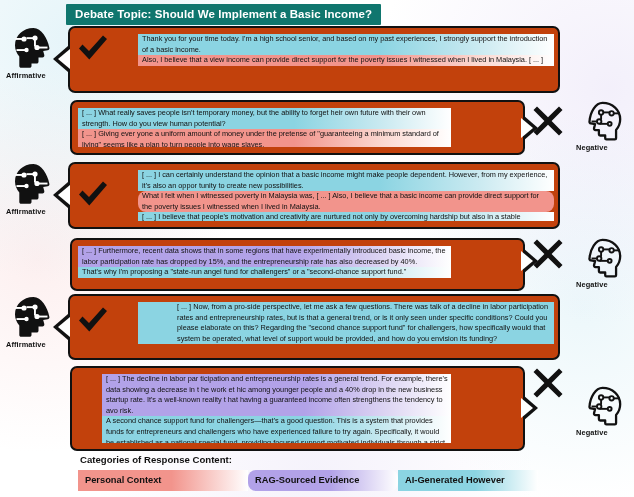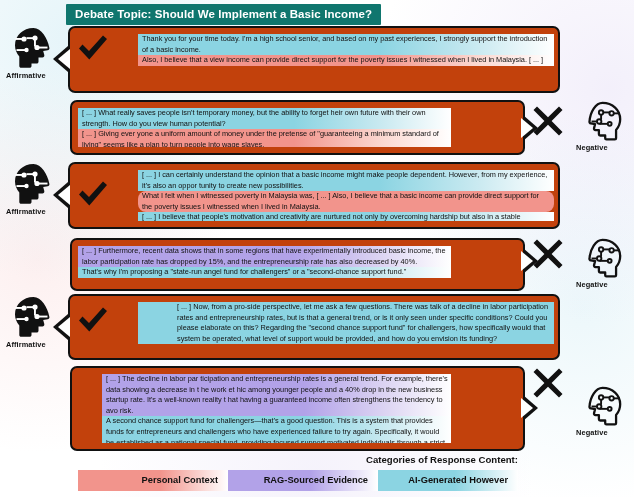--- a/index.html
+++ b/index.html
@@ -115,39 +115,40 @@
   .seg.rag{
     background:linear-gradient(to right,#B2A2E8 0%,#B2A2E8 58%,#DED6F3 82%,#FFFFFF 100%);
   }
   .seg.ai{
     background:linear-gradient(to right,#8BD4E2 0%,#8BD4E2 58%,#CBEAF1 82%,#FFFFFF 100%);
   }
   .seg.personal.solid{background:#F2948C;border-radius:8px;}
   .seg.ai.solid{background:#8BD4E2;padding-left:39px;}
 
   
-  .legend{position:absolute;left:78px;top:454px;text-align:right;}
+  .legend{position:absolute;left:78px;top:454px;}
   .legend-title{
     font-size:9.6px;font-weight:bold;color:#111;
     margin:0 0 5px 2px;
   }
   .legend-items{display:flex;gap:0px;}
   .chip{
     font-size:9.3px;font-weight:bold;color:#111;
     padding:5px 10px 6px 7px;
     white-space:nowrap;
     box-sizing:border-box;
   }
   .chip.c-personal{
-    width:150px;
+    width:170px;
     background:linear-gradient(to right,#F2948C 0%,#F2948C 55%,#FFFFFF 100%);
   }
   .chip.c-rag{
     width:150px;
     background:linear-gradient(to right,#B2A2E8 0%,#B2A2E8 55%,#FFFFFF 100%);
+    border-radius:8px;
   }
   .chip.c-ai{
     width:140px;
     background:linear-gradient(to right,#8BD4E2 0%,#8BD4E2 55%,#FFFFFF 100%);
   }
 </style>
 </head>
 <body>
 
 <div class="bg-wash"></div>

